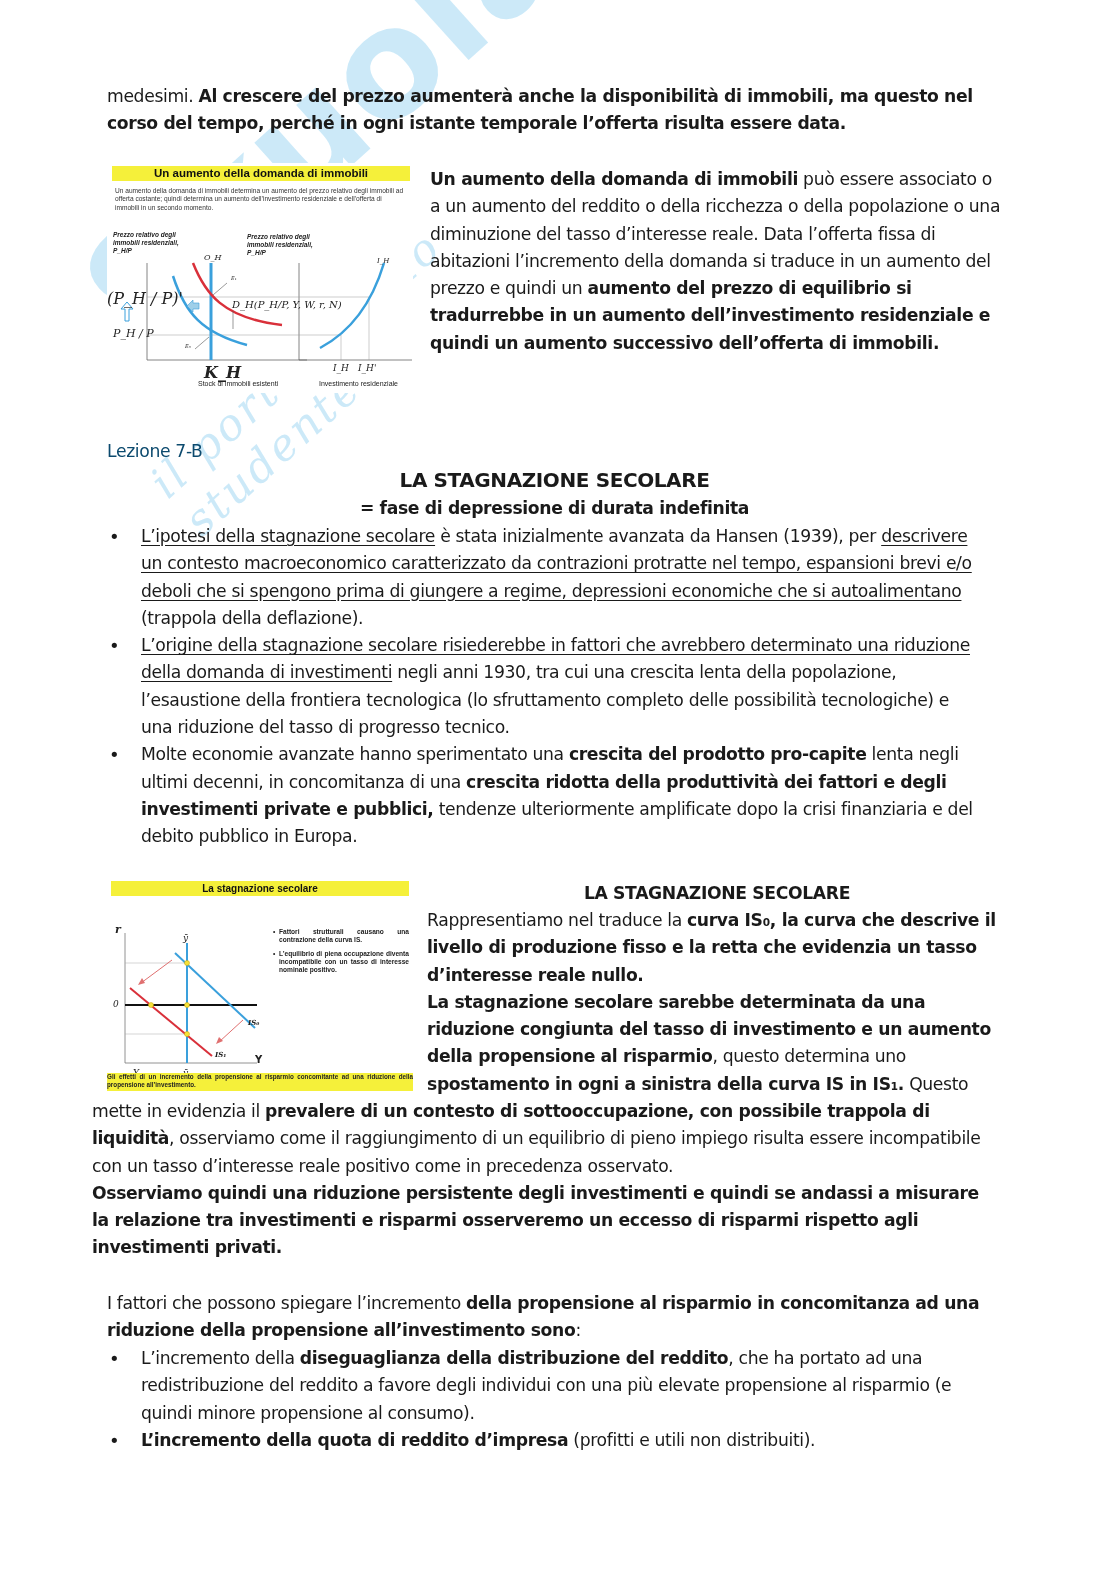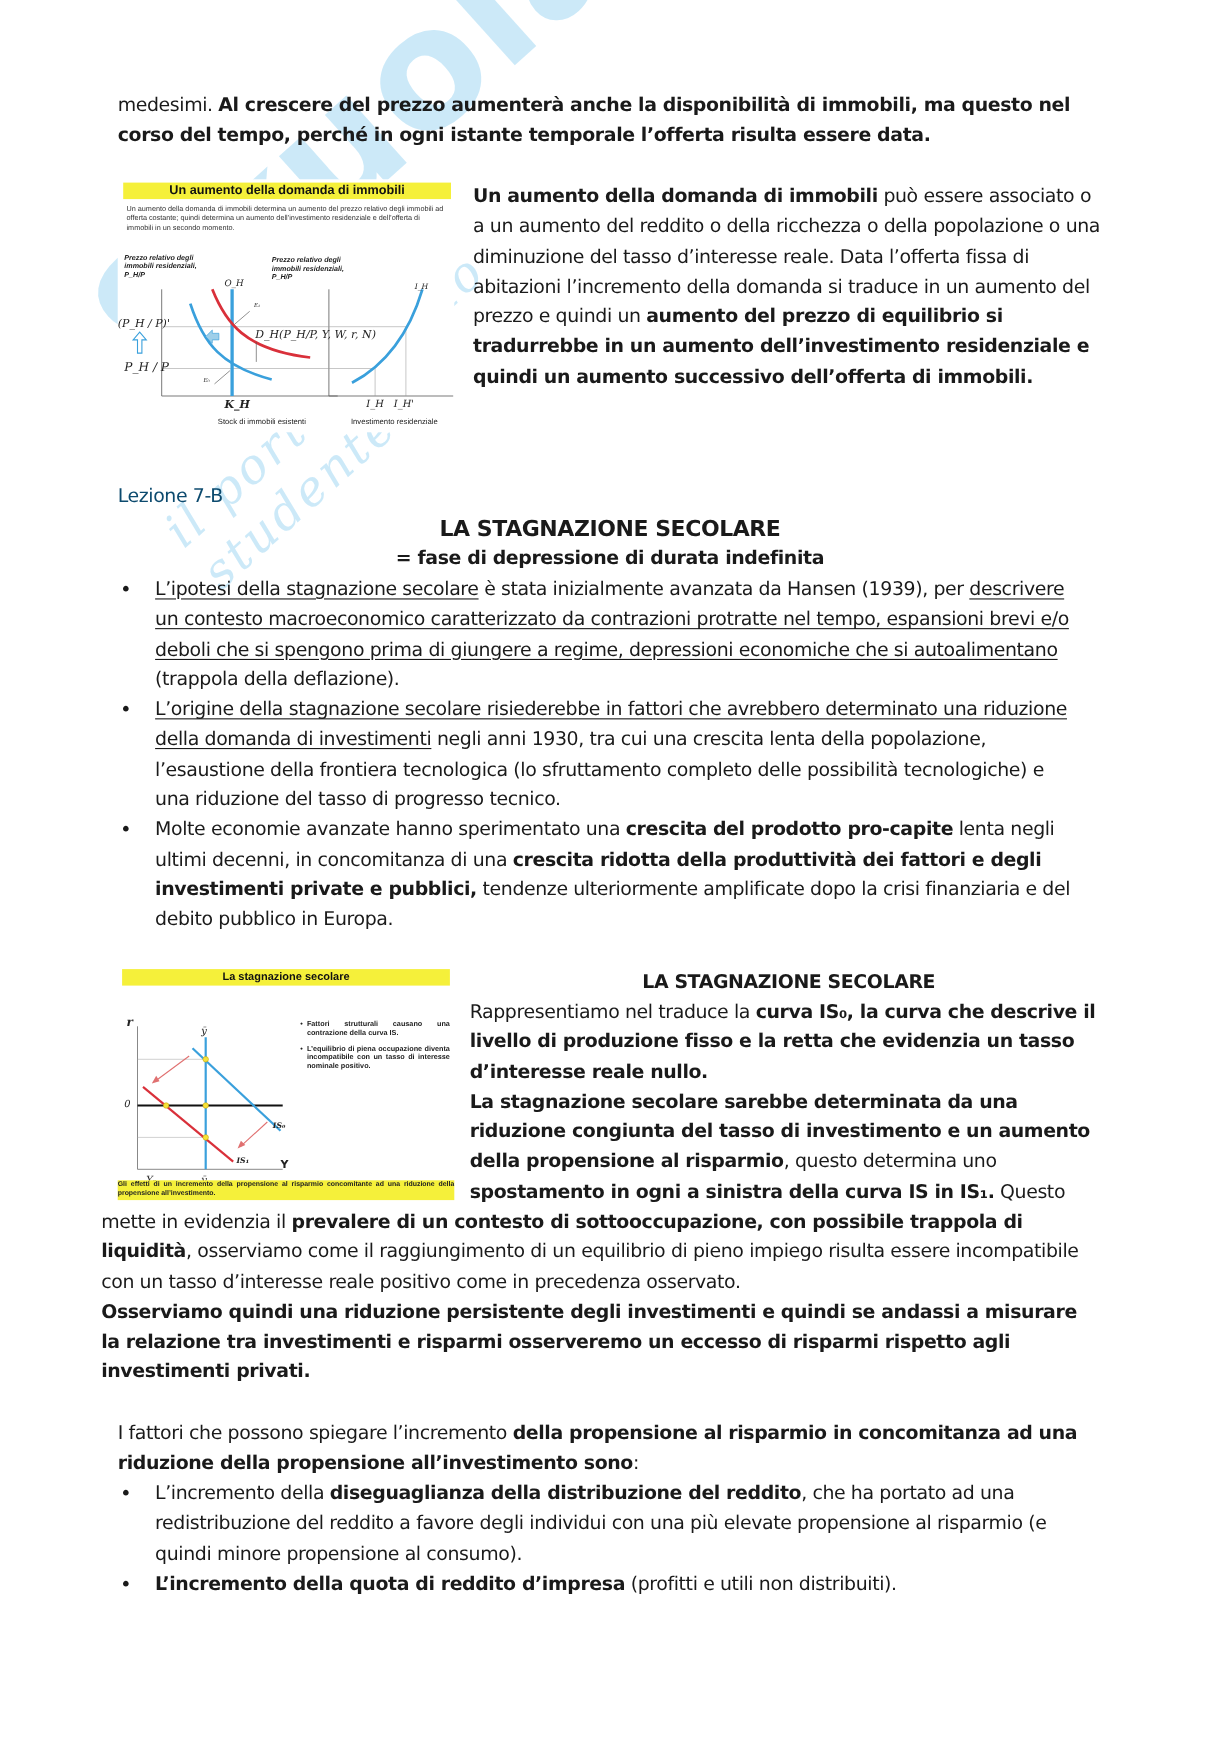--- a/index.html
+++ b/index.html
@@ -74,27 +74,27 @@
 
       <path d="M213,185 C245,168 265,140 277,100" fill="none" stroke="#3aa0dc" stroke-width="2.5"></path>
 
       <path d="M18,158 L18,146 L14,146 L20,139 L26,146 L22,146 L22,158 Z" fill="#fff" stroke="#3aa0dc" stroke-width="1"></path>
       <path d="M80,143 l6,-6 l0,3 l6,0 l0,6 l-6,0 l0,3 z" fill="#9ecfe9" stroke="#3aa0dc" stroke-width="0.6"></path>
       <line x1="120" y1="120" x2="106" y2="132" stroke="#555" stroke-width="0.6"></line>
       <line x1="88" y1="186" x2="102" y2="174" stroke="#555" stroke-width="0.6"></line>
       <line x1="126" y1="148" x2="126" y2="166" stroke="#555" stroke-width="0.6"></line>
     </svg>
 
-    <div class="math" style="left:0px; top:126px; font-size:10px;">(P_H / P)'</div>
+    <div class="math" style="left:0px; top:126px; font-size:16px;">(P_H / P)'</div>
     <div class="math" style="left:6px; top:164px; font-size:11px;">P_H / P</div>
     <div class="math" style="left:97px; top:90px; font-size:8px;">O_H</div>
     <div class="math" style="left:125px; top:136px; font-size:10px;">D_H(P_H/P, Y, W, r, N)</div>
     <div class="math" style="left:124px; top:112px; font-size:5px;">E₁</div>
     <div class="math" style="left:78px; top:180px; font-size:5px;">E₀</div>
-    <div class="math" style="left:97px; top:200px; font-size:10px; font-weight:bold;">K_H</div>
+    <div class="math" style="left:97px; top:200px; font-size:16px; font-weight:bold;">K_H</div>
     <div class="small" style="left:91px; top:217px;">Stock di immobili esistenti</div>
     <div class="math" style="left:270px; top:94px; font-size:7px;">I_H</div>
     <div class="math" style="left:226px; top:200px; font-size:9px;">I_H</div>
     <div class="math" style="left:251px; top:200px; font-size:9px;">I_H'</div>
     <div class="small" style="left:212px; top:217px;">Investimento residenziale</div>
   </div>
 
   <div class="block txt" style="left:430px; top:166px; width:575px;">
     <b>Un aumento della domanda di immobili</b><span> può essere associato o a un aumento del reddito o della ricchezza o della popolazione o una diminuzione del tasso d’interesse reale. Data l’offerta fissa di abitazioni l’incremento della domanda si traduce in un aumento del prezzo e quindi un </span><b>aumento del prezzo di equilibrio si tradurrebbe in un aumento dell’investimento residenziale e quindi un aumento successivo dell’offerta di immobili.</b>
   </div>

